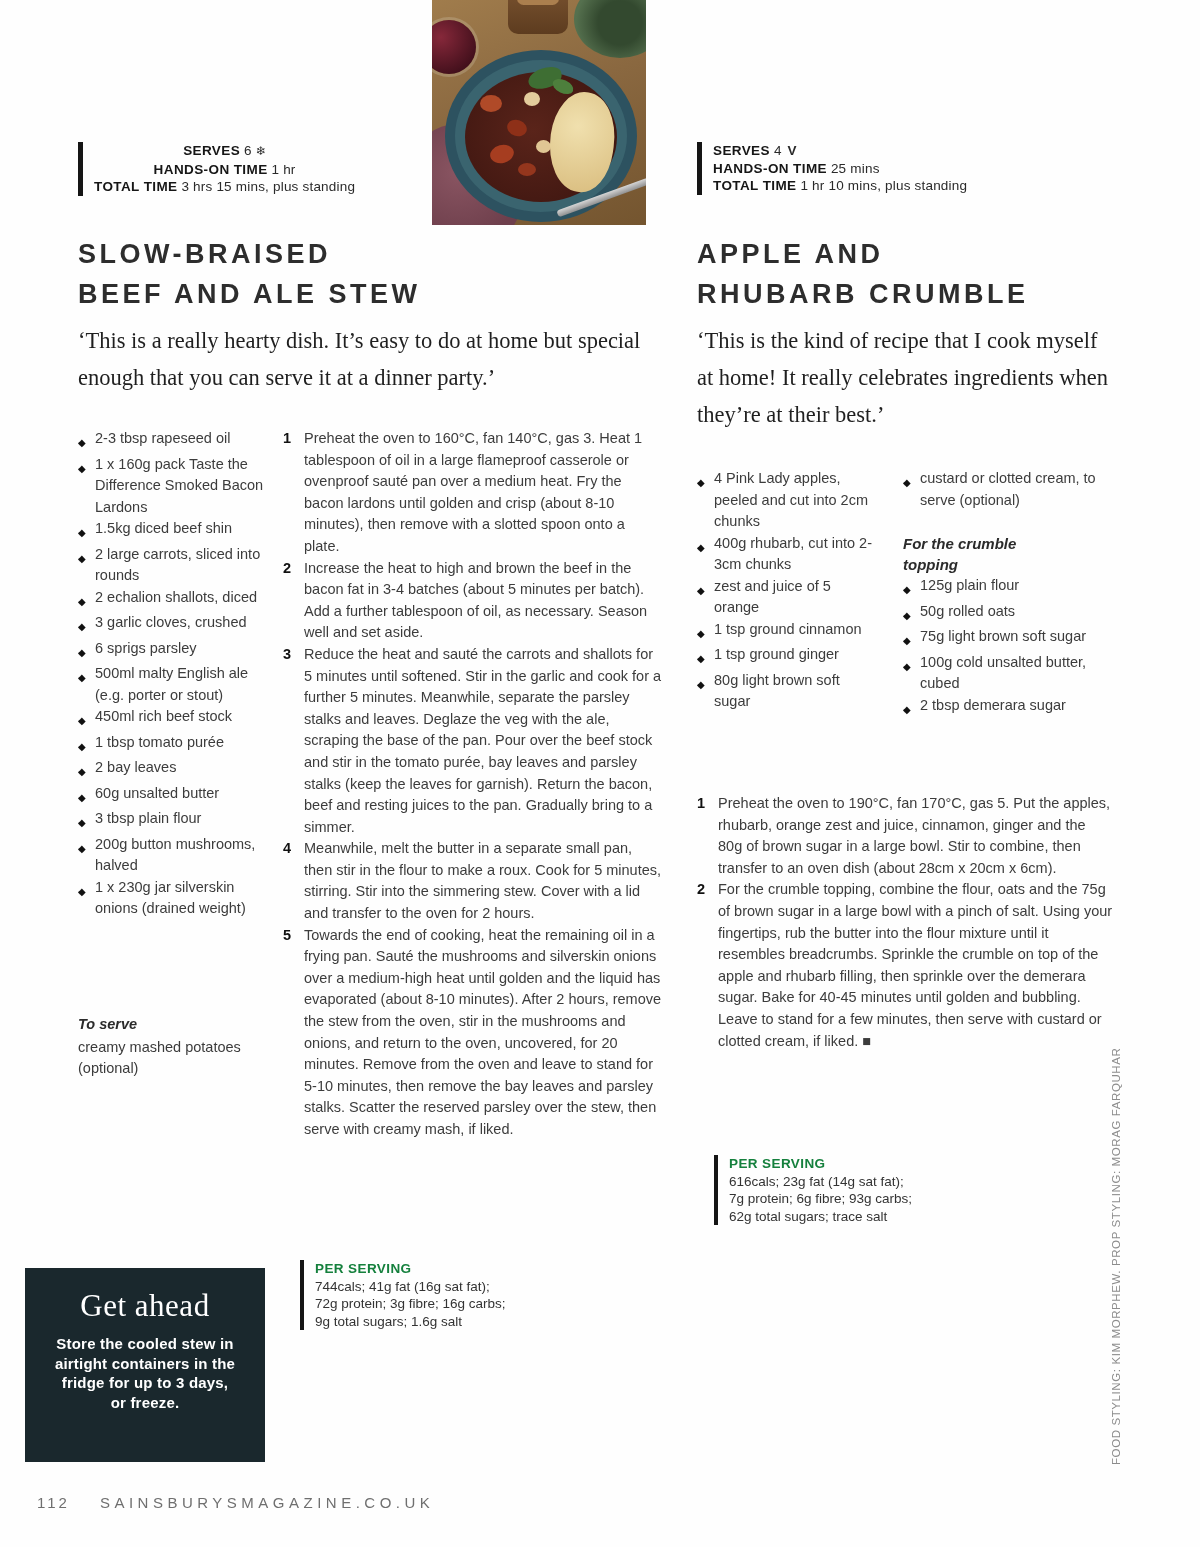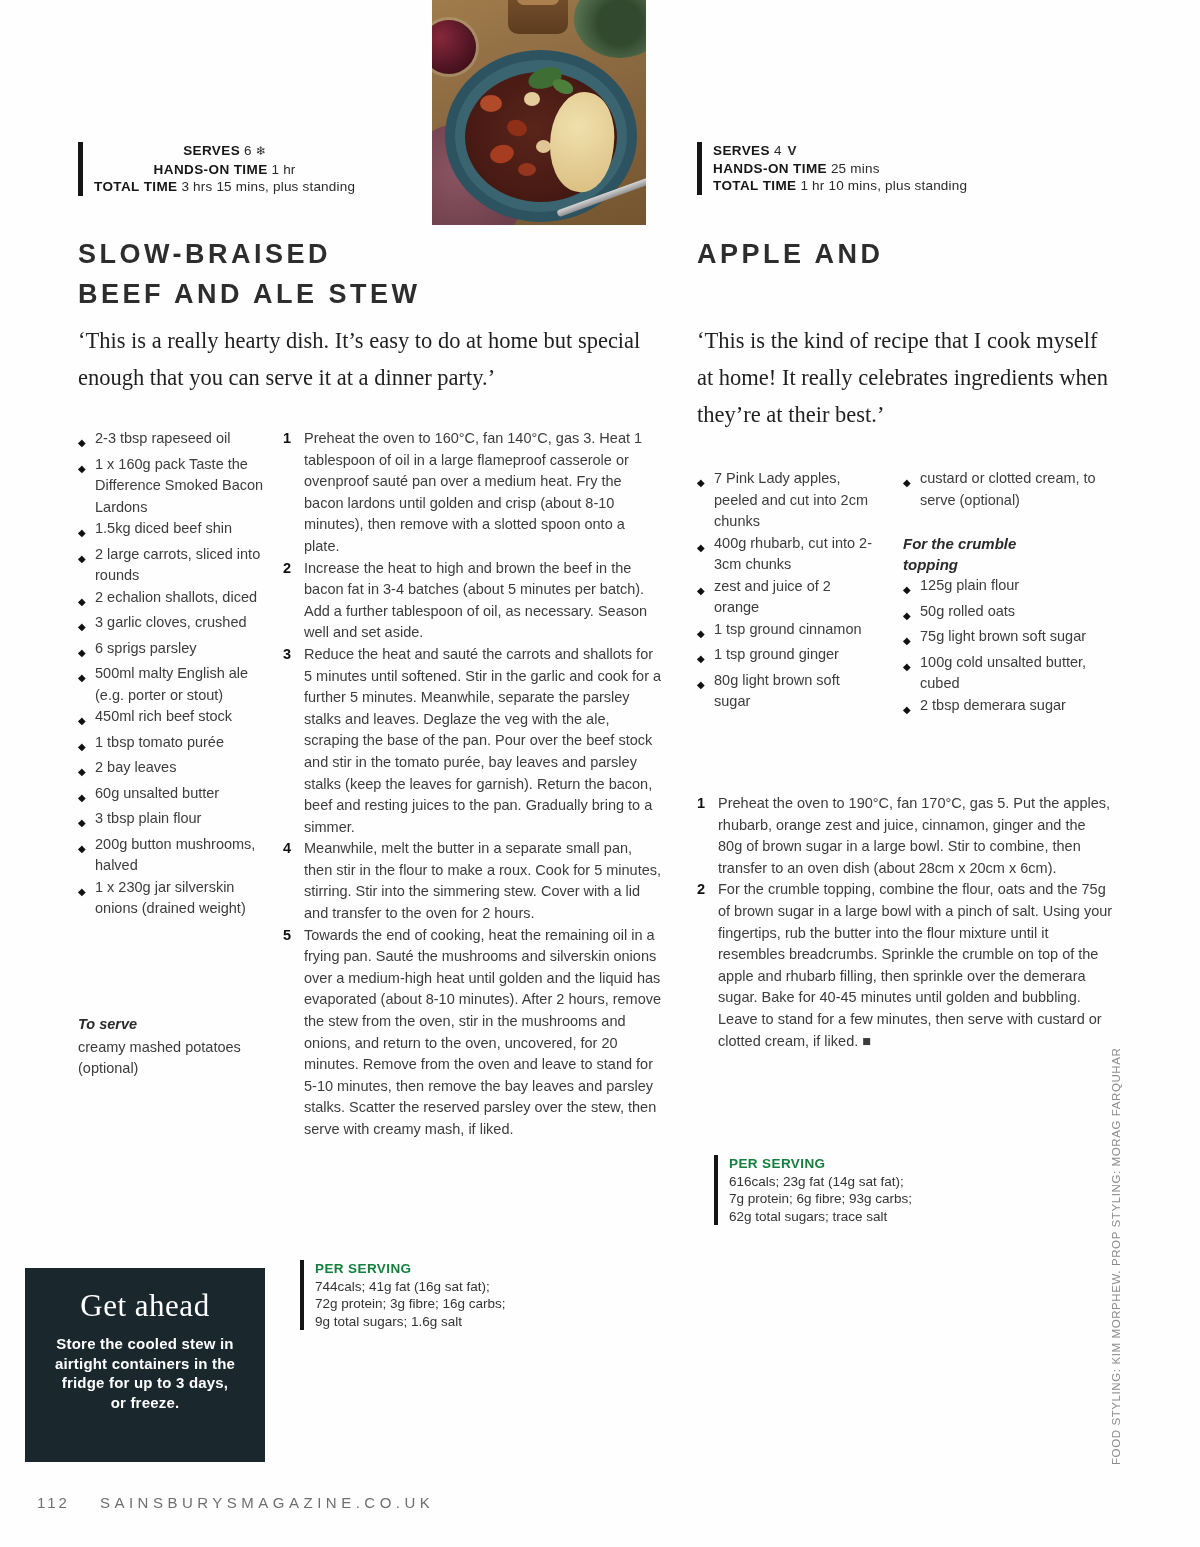--- a/index.html
+++ b/index.html
@@ -107,20 +107,21 @@
     <div><b>HANDS-ON TIME</b> <span>25 mins</span></div>
     <div><b>TOTAL TIME</b> <span>1 hr 10 mins, plus standing</span></div>
   </div>
 
   <h1 class="title" style="left:78px; top:234px;">
     <span style="display:block">SLOW-BRAISED</span>
     <span style="display:block">BEEF AND ALE STEW</span>
   </h1>
   <h1 class="title" style="left:697px; top:234px;">
     <span style="display:block">APPLE AND</span>
+    <span style="display:block">RHUBARB CRUMBLE</span>
   </h1>
 
   <p class="quote" style="left:78px; top:322px; width:578px;">‘This is a really hearty dish. It’s easy to do at home but special enough that you can serve it at a dinner party.’</p>
   <p class="quote" style="left:697px; top:322px; width:420px;">‘This is the kind of recipe that I cook myself at home! It really celebrates ingredients when they’re at their best.’</p>
 
   <ul class="ing" style="left:78px; top:428px; width:198px;">
     <li>
         <span class="bullet">◆</span>
         <span>2-3 tbsp rapeseed oil</span>
       </li>
@@ -206,29 +207,29 @@
       </div>
     <div class="step">
         <span class="num">5</span>
         <span>Towards the end of cooking, heat the remaining oil in a frying pan. Sauté the mushrooms and silverskin onions over a medium-high heat until golden and the liquid has evaporated (about 8-10 minutes). After 2 hours, remove the stew from the oven, stir in the mushrooms and onions, and return to the oven, uncovered, for 20 minutes. Remove from the oven and leave to stand for 5-10 minutes, then remove the bay leaves and parsley stalks. Scatter the reserved parsley over the stew, then serve with creamy mash, if liked.</span>
       </div>
   </div>
 
   <ul class="ing" style="left:697px; top:468px; width:178px;">
     <li>
         <span class="bullet">◆</span>
-        <span>7 Pink Lady apples, peeled and cut into 2cm chunks</span>
+        <span>4 Pink Lady apples, peeled and cut into 2cm chunks</span>
       </li>
     <li>
         <span class="bullet">◆</span>
         <span>400g rhubarb, cut into 2-3cm chunks</span>
       </li>
     <li>
         <span class="bullet">◆</span>
-        <span>zest and juice of 2 orange</span>
+        <span>zest and juice of 5 orange</span>
       </li>
     <li>
         <span class="bullet">◆</span>
         <span>1 tsp ground cinnamon</span>
       </li>
     <li>
         <span class="bullet">◆</span>
         <span>1 tsp ground ginger</span>
       </li>
     <li>

